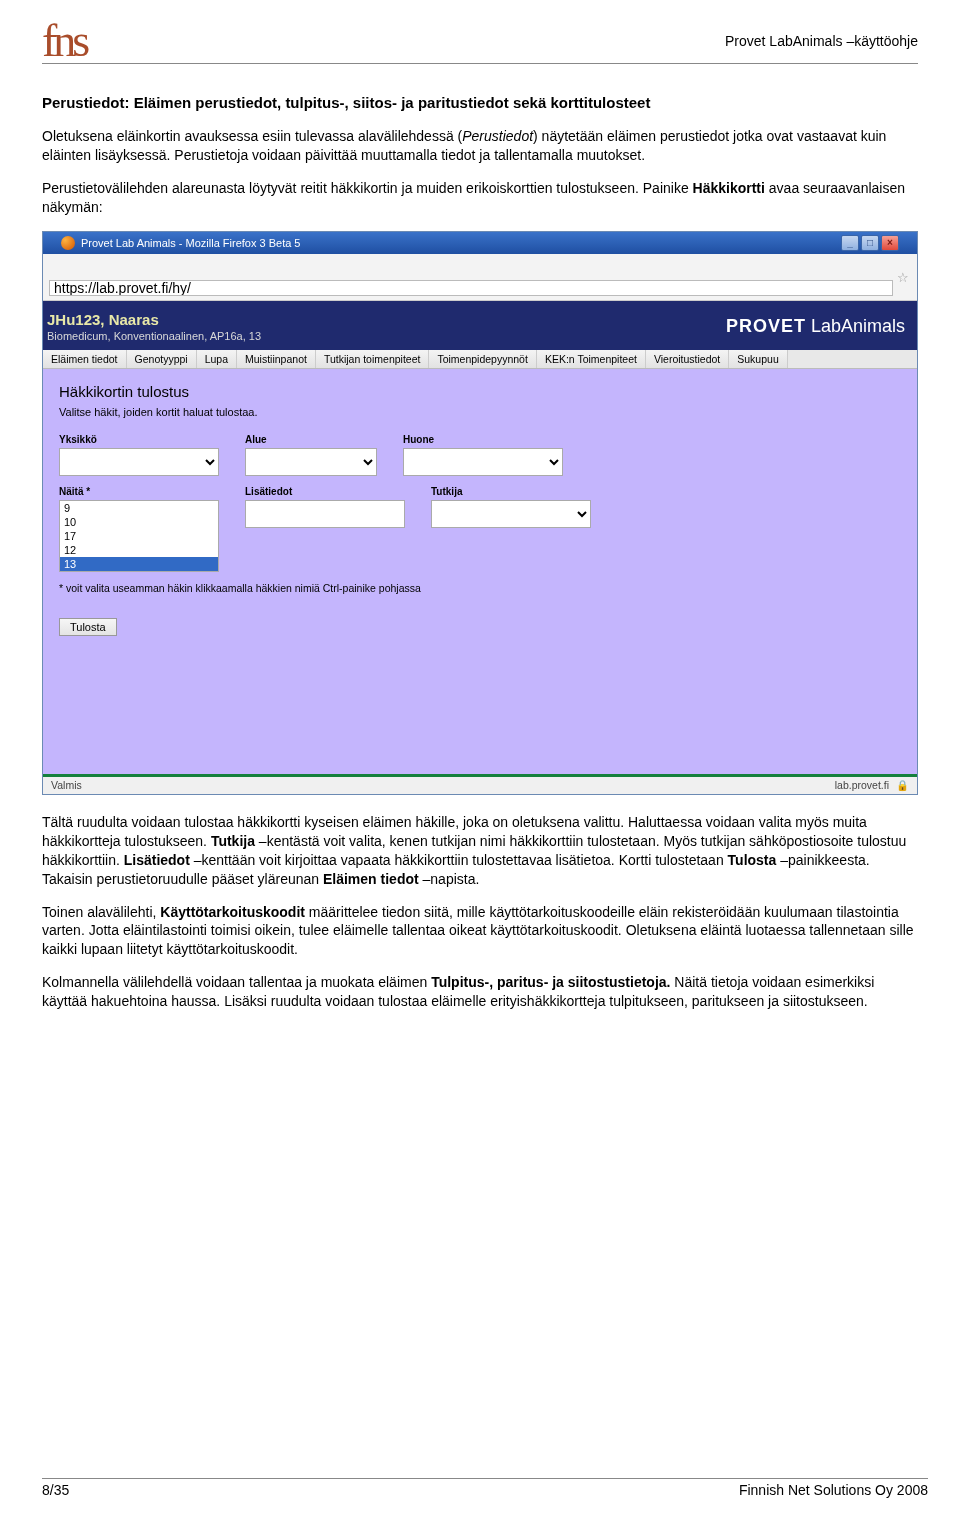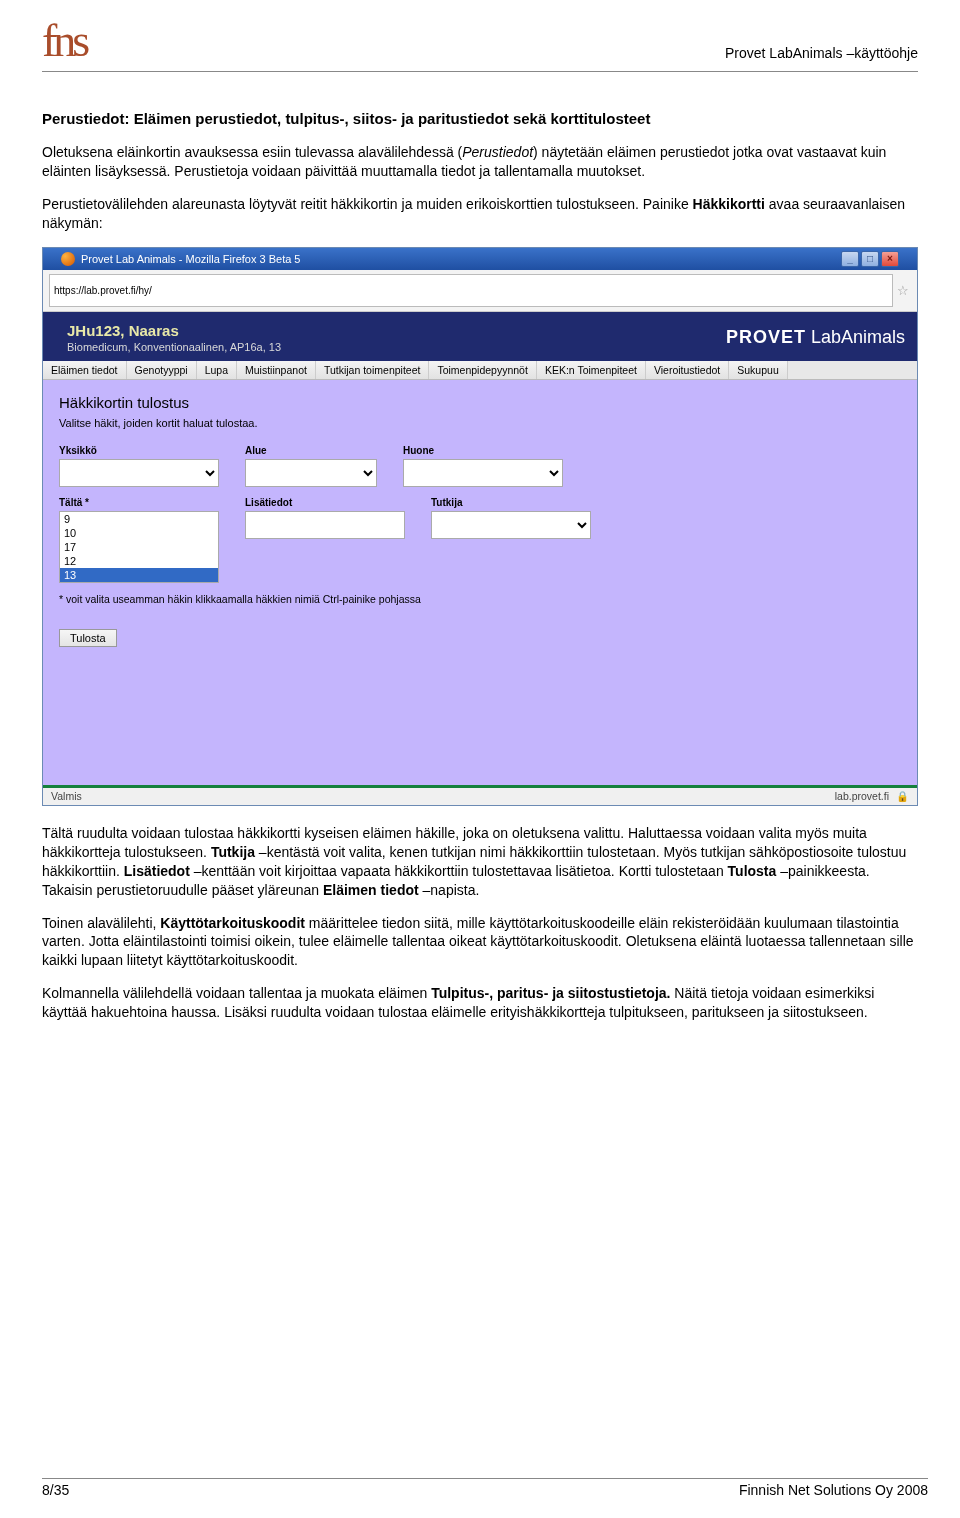--- a/index.html
+++ b/index.html
@@ -9,24 +9,24 @@
     font-family: Verdana, Arial, sans-serif;
     font-size: 14px;
     color: #000;
     background: #fff;
     padding: 20px 42px 20px 42px;
     position: relative;
   }
   .page-header {
     display: flex;
     justify-content: space-between;
-    align-items: flex-end;
+    align-items: center;
     border-bottom: 1px solid #888;
-    padding-bottom: 10px;
-    margin-bottom: 38px;
+    padding-bottom: 2px;
+    margin-bottom: 30px;
   }
   .logo {
     font-family: Georgia, 'Times New Roman', serif;
     font-size: 46px;
     font-weight: normal;
     color: #a94d2b;
     letter-spacing: -4px;
     line-height: 0.9;
   }
   .header-right {
@@ -85,34 +85,35 @@
   .browser-urlbar {
     background: #f3f3f3;
     border-bottom: 1px solid #ccc;
     padding: 4px 6px;
     display: flex;
     align-items: center;
     gap: 4px;
   }
   .browser-urlbar input {
     flex: 1;
-    height: 33px;
+    height: 16px;
     border: 1px solid #bbb;
     padding: 1px 4px;
-    font-size: 10px;
+    font-size: 14px;
+    margin-top: 22px;
   }
   .star-icon {
     width: 14px; height: 14px;
     color: #999;
     font-size: 13px;
   }
   .app-header {
     background: #1f2a6e;
     color: #fff;
-    padding: 10px 12px 8px 24px;
+    padding: 10px 12px 8px 4px;
     display: flex;
     justify-content: space-between;
     align-items: center;
   }
   .app-header .left .name {
     font-size: 15px;
     color: #e8e8a8;
     font-weight: bold;
   }
   .app-header .left .sub {
@@ -296,21 +297,21 @@
       <div class="form-col">
         <label>Huone</label>
         <select style="width:160px">
           <option>AP16a</option>
         </select>
       </div>
     </div>
 
     <div class="form-row">
       <div class="form-col">
-        <label>Tältä *</label>
+        <label>Näitä *</label>
         <div class="listbox">
           <div class="opt">9</div>
           <div class="opt">10</div>
           <div class="opt">17</div>
           <div class="opt">12</div>
           <div class="opt selected">13</div>
         </div>
       </div>
       <div class="form-col">
         <label>Lisätiedot</label>

